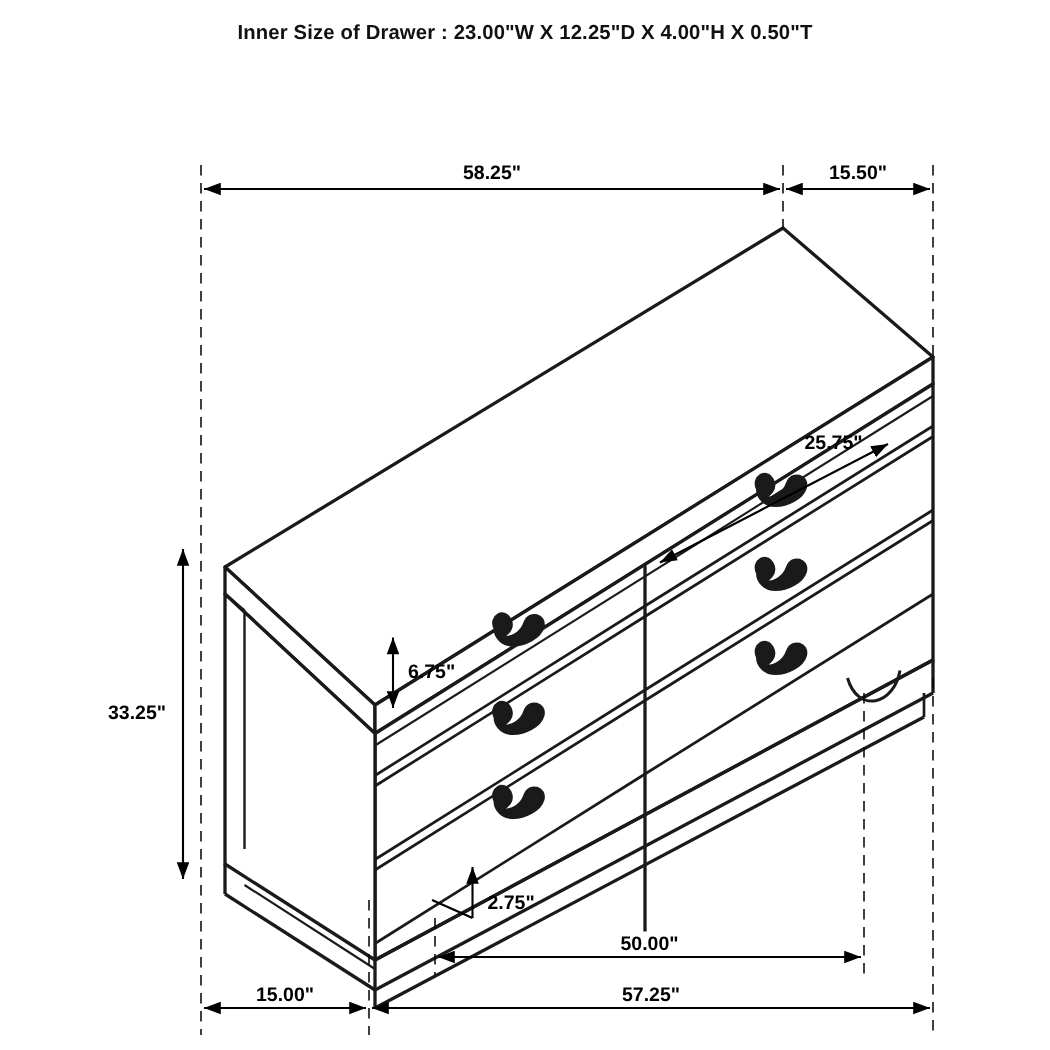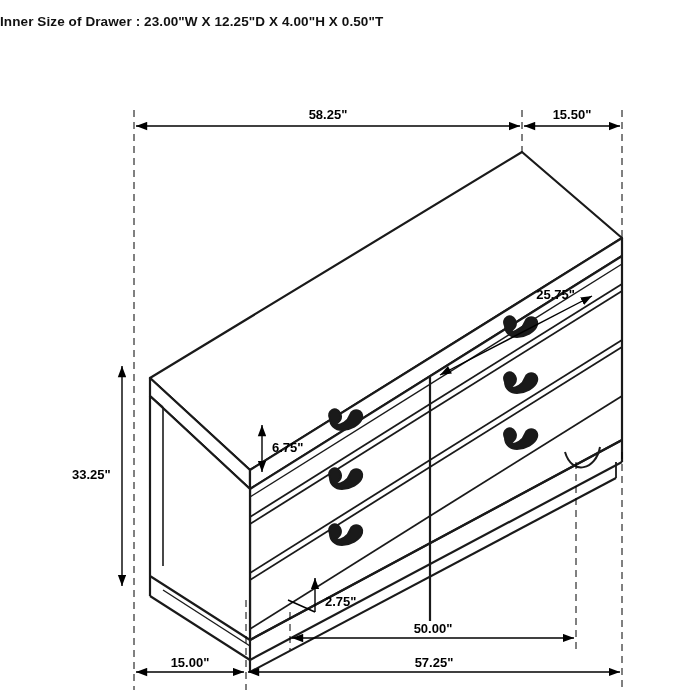--- a/index.html
+++ b/index.html
@@ -18,21 +18,21 @@
   #stage {
     position: relative;
     width: 700px;
     height: 700px;
   }
   #title {
     position: absolute;
     top: 14px;
     left: 0;
     width: 700px;
-    text-align: left;
+    text-align: center;
     font-size: 13.5px;
     font-weight: bold;
     letter-spacing: 0.1px;
     color: #111;
   }
   svg#drawing {
     position: absolute;
     top: 0;
     left: 0;
     width: 700px;

